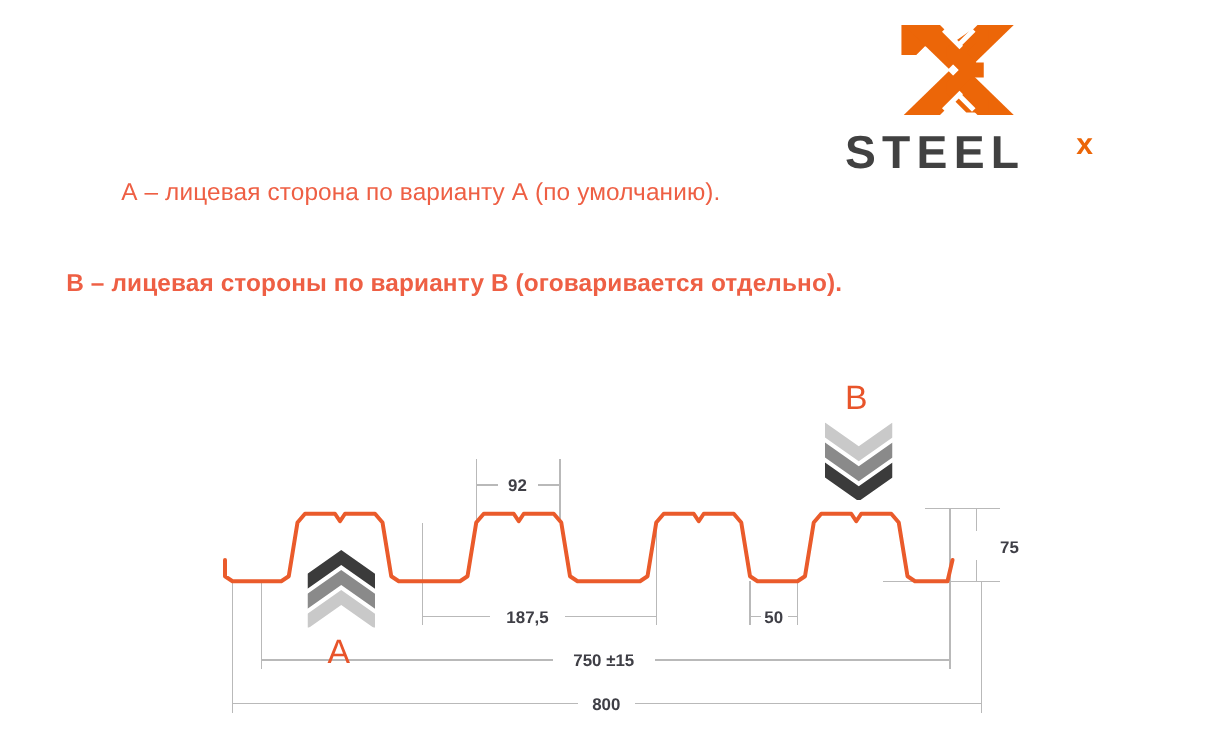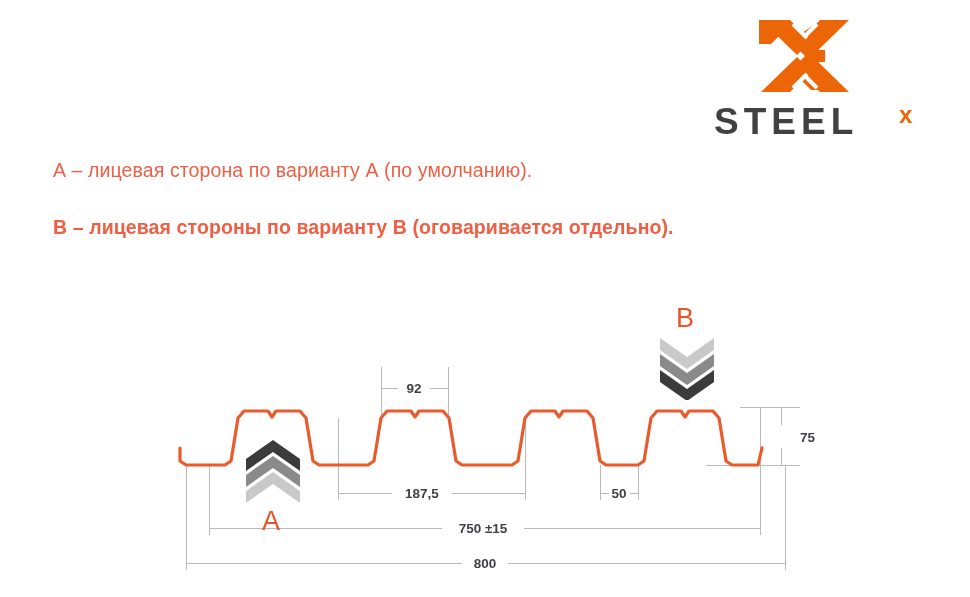--- a/index.html
+++ b/index.html
@@ -15,21 +15,21 @@
     position: relative;
     width: 970px;
     height: 597px;
     background: #ffffff;
     overflow: hidden;
   }
 
   
   #logo {
     position: absolute;
-    left: 714px;
+    left: 676px;
     top: 18px;
     width: 225px;
     height: 122px;
   }
   #logo-mark {
     position: absolute;
     left: 45px;
     top: 0px;
     width: 92px;
     height: 76px;
@@ -45,21 +45,21 @@
   
   .desc {
     position: absolute;
     left: 53px;
     color: #ee5f44;
     font-size: 19.5px;
     font-weight: 400;
     letter-spacing: 0.1px;
     white-space: nowrap;
   }
-  #desc-a { top: 159px; }
+  #desc-a { top: 143px; margin-left: 44px; }
   #desc-b { top: 216px; font-weight: bold; }
 
   
   #drawing {
     position: absolute;
     left: 0px;
     top: 285px;
     width: 970px;
     height: 300px;
   }

